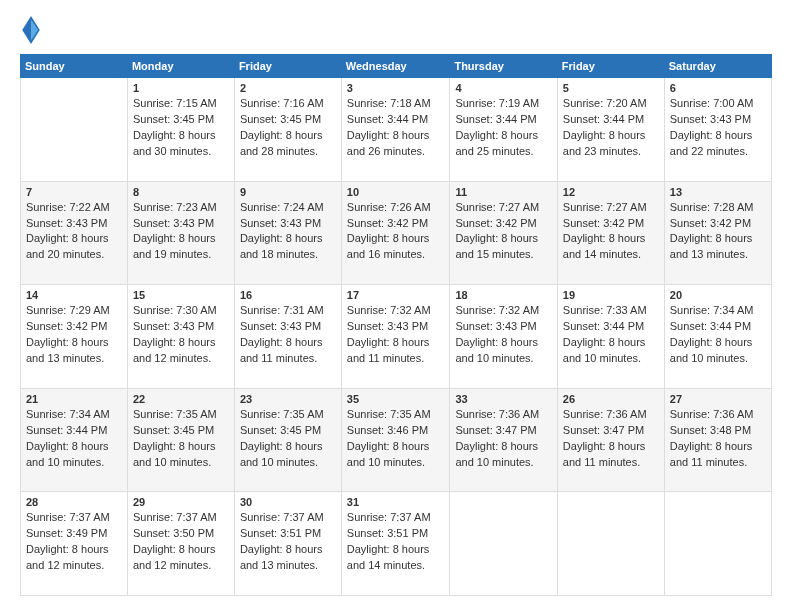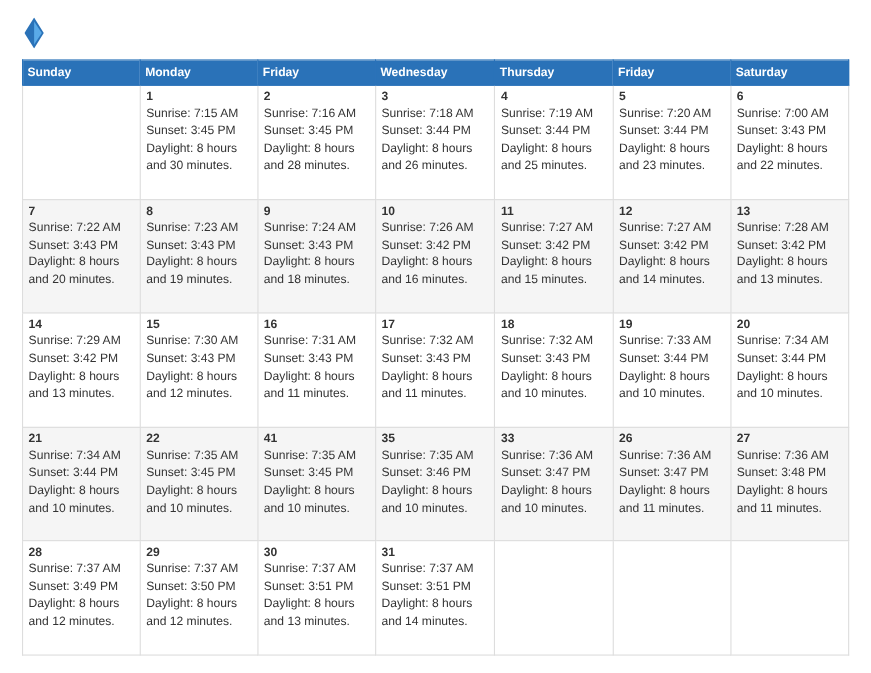--- a/index.html
+++ b/index.html
@@ -286,21 +286,21 @@
 and 10 minutes.</div>
           </td>
           <td>
             <span class="day-num">22</span>
             <div class="day-info">Sunrise: 7:35 AM
 Sunset: 3:45 PM
 Daylight: 8 hours
 and 10 minutes.</div>
           </td>
           <td>
-            <span class="day-num">41</span>
+            <span class="day-num">23</span>
             <div class="day-info">Sunrise: 7:35 AM
 Sunset: 3:45 PM
 Daylight: 8 hours
 and 10 minutes.</div>
           </td>
           <td>
             <span class="day-num">35</span>
             <div class="day-info">Sunrise: 7:35 AM
 Sunset: 3:46 PM
 Daylight: 8 hours

